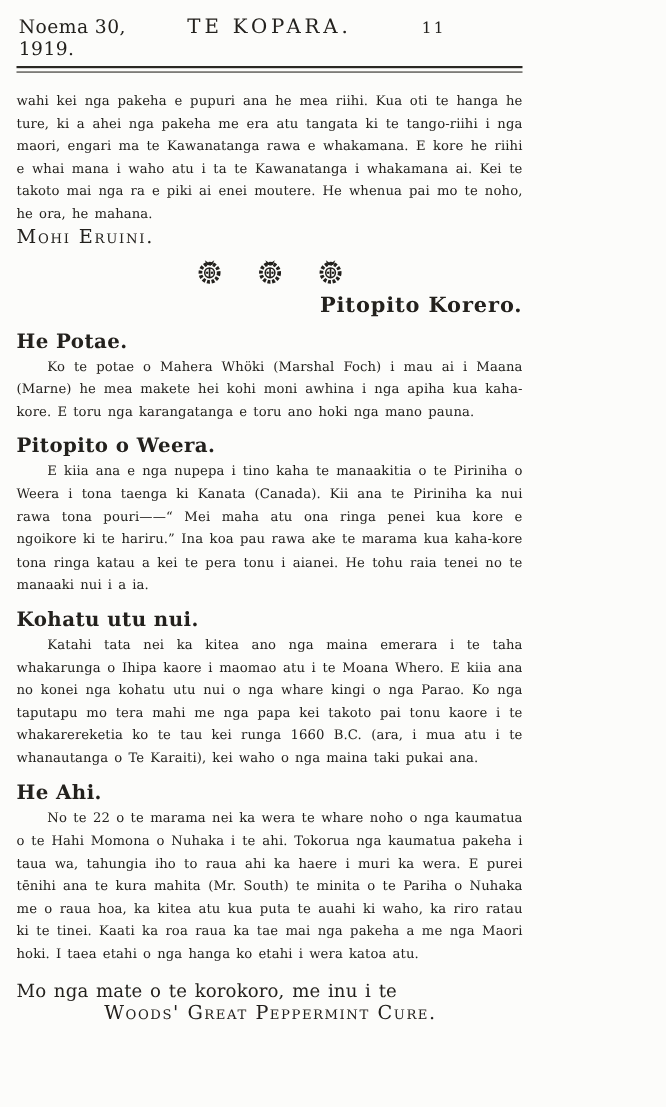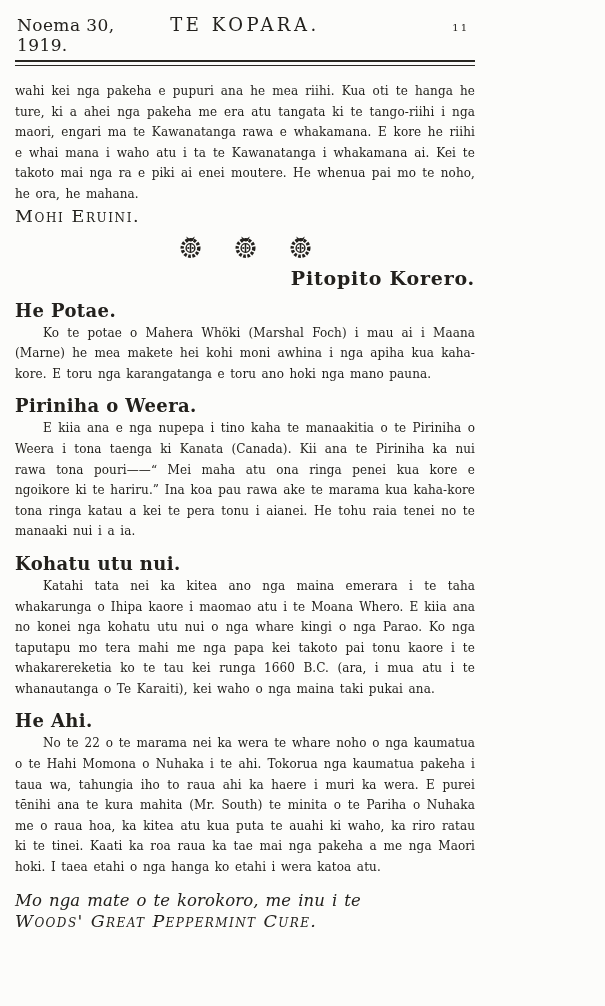--- a/index.html
+++ b/index.html
@@ -9,21 +9,21 @@
     font-family:"DejaVu Serif","Liberation Serif",serif;
   }
   .page{width:489px;height:1006px;box-sizing:border-box;padding:8px 14px 0 15px;}
   
   .masthead{
     display:grid;grid-template-columns:1fr auto 1fr;align-items:baseline;
     padding:6px 2px 5px 2px;
   }
   .masthead .date{font-size:17px;letter-spacing:0.4px;}
   .masthead .title{font-size:18px;letter-spacing:3.5px;text-align:center;}
-  .masthead .pageno{font-size:10px;letter-spacing:2px;text-align:right;padding-right:4px;}
+  .masthead .pageno{font-size:14px;letter-spacing:2px;text-align:center;padding-right:4px;}
   .double-rule{
     height:3px;border-top:2px solid #2a2823;border-bottom:1px solid #2a2823;
     margin:0 0 15px 0;
   }
   
   .bodytext{
     font-size:12px;line-height:20.6px;text-align:justify;
     margin:0;word-spacing:1.6px;letter-spacing:0.1px;
   }
   .indent{text-indent:28px;}
@@ -37,24 +37,24 @@
   
   .section-title{
     text-align:right;font-weight:bold;font-size:19px;
     letter-spacing:0.8px;margin:8px 0 3px 0;
   }
   .sec-heading{
     font-weight:bold;font-size:18px;letter-spacing:0.4px;
     margin:11px 0 2px 0;
   }
   
-  .footer{margin-top:13px;font-style:italic;}
+  .footer{margin-top:13px;}
   .footer .lead{font-size:16.5px;margin:0;}
   .footer .product{
-    margin:0;padding-right:78px;
+    margin:0;text-align:right;padding-right:78px;
     font-variant:small-caps;letter-spacing:1.4px;font-size:17.5px;
   }
 </style>
 </head>
 <body>
 
 <div class="page">
 
   <div class="masthead">
     <span class="date">Noema 30, 1919.</span>
@@ -100,21 +100,21 @@
   </div>
 
   <h2 class="section-title">Pitopito Korero.</h2>
 
   <div>
     <h3 class="sec-heading">He Potae.</h3>
     <p class="bodytext indent">Ko te potae o Mahera Whöki (Marshal Foch) i mau ai i Maana (Marne) he mea makete hei kohi moni awhina i nga apiha kua kaha-kore. E toru nga karangatanga e toru ano hoki nga mano pauna.</p>
   </div>
 
   <div>
-    <h3 class="sec-heading">Piriniha o Weera.</h3>
+    <h3 class="sec-heading">Pitopito o Weera.</h3>
     <p class="bodytext indent">E kiia ana e nga nupepa i tino kaha te manaakitia o te Piriniha o Weera i tona taenga ki Kanata (Canada). Kii ana te Piriniha ka nui rawa tona pouri——“ Mei maha atu ona ringa penei kua kore e ngoikore ki te hariru.” Ina koa pau rawa ake te marama kua kaha-kore tona ringa katau a kei te pera tonu i aianei. He tohu raia tenei no te manaaki nui i a ia.</p>
   </div>
 
   <div>
     <h3 class="sec-heading">Kohatu utu nui.</h3>
     <p class="bodytext indent">Katahi tata nei ka kitea ano nga maina emerara i te taha whakarunga o Ihipa kaore i maomao atu i te Moana Whero. E kiia ana no konei nga kohatu utu nui o nga whare kingi o nga Parao. Ko nga taputapu mo tera mahi me nga papa kei takoto pai tonu kaore i te whakarereketia ko te tau kei runga 1660 B.C. (ara, i mua atu i te whanautanga o Te Karaiti), kei waho o nga maina taki pukai ana.</p>
   </div>
 
   <div>
     <h3 class="sec-heading">He Ahi.</h3>

